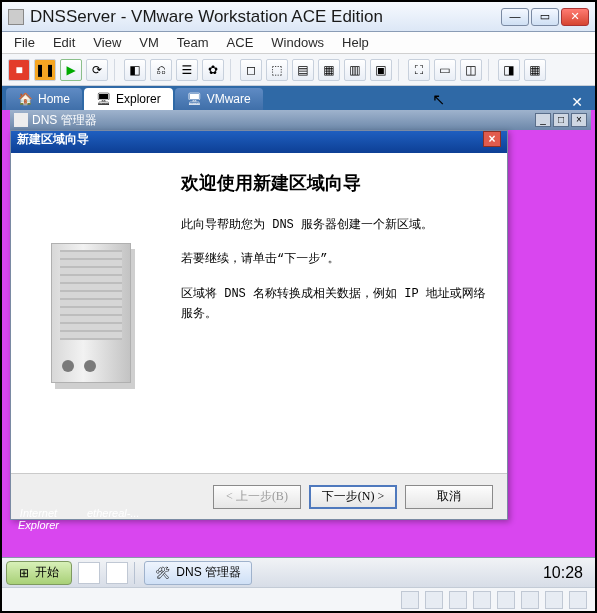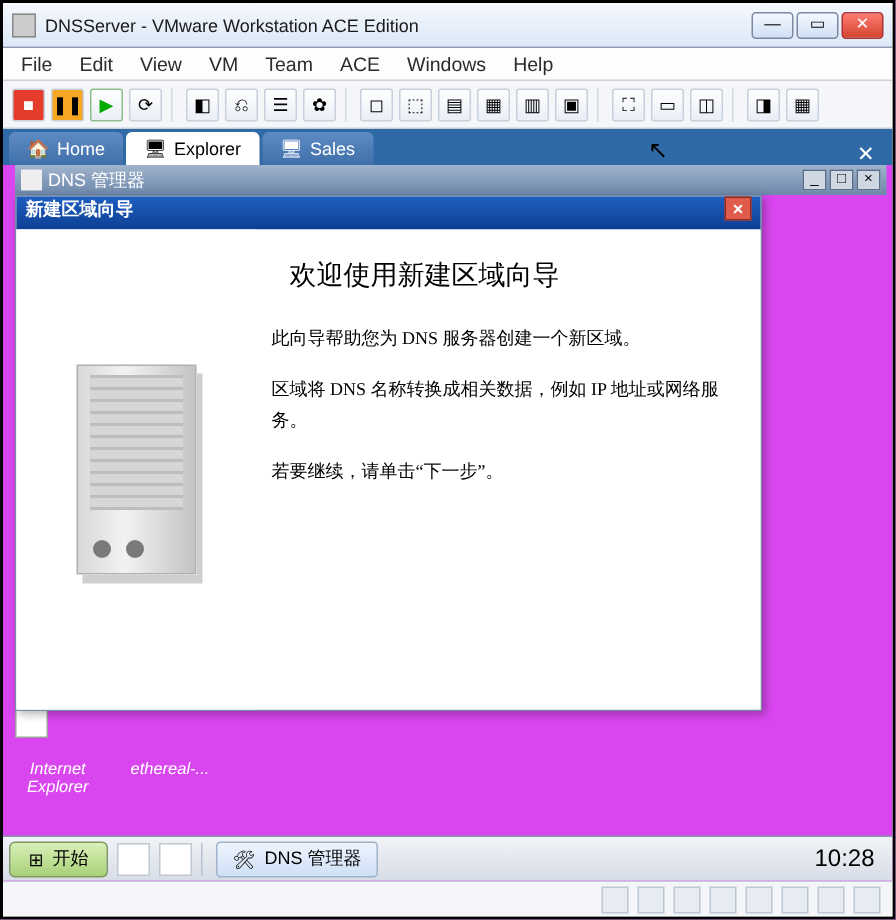--- a/index.html
+++ b/index.html
@@ -1,20 +1,20 @@
 <!DOCTYPE html>
 <html><head>
 <meta charset="utf-8">
 <style>
   * { box-sizing: border-box; margin: 0; padding: 0; font-family: "Segoe UI", Tahoma, sans-serif; }
   body { width: 597px; height: 613px; background: #fff; border: 2px solid #000; overflow: hidden; position: relative; }
 
   
   .vmware-titlebar { height: 30px; background: linear-gradient(#f6f9fe,#dce7f6); display:flex; align-items:center; padding:0 6px; border-bottom:1px solid #8a9cb5; }
-  .vmware-titlebar .title { flex:1; font-size:12px; color:#1a1a1a; display:flex; align-items:center; gap:6px; }
+  .vmware-titlebar .title { flex:1; font-size:17px; color:#1a1a1a; display:flex; align-items:center; gap:6px; }
   .vmware-titlebar .title .ico { width:16px; height:16px; background:#ccc; border:1px solid #888; }
   .winbtns { display:flex; gap:2px; }
   .winbtn { width:28px; height:18px; border:1px solid #7a8aa3; border-radius:3px; font-size:11px; line-height:14px; text-align:center; background:linear-gradient(#f4f8ff,#cfe0f4); }
   .winbtn.close { background:linear-gradient(#ff7b72,#d64531); color:#fff; border-color:#a33; }
 
   .vmware-menu { height:22px; display:flex; align-items:center; gap:18px; padding:0 12px; font-size:13px; color:#2b2b2b; background:#fdfdfd; border-bottom:1px solid #d0d0d0; }
   .vmware-toolbar { height:32px; display:flex; align-items:center; gap:4px; padding:0 6px; background:#f4f6f9; border-bottom:1px solid #c8cfd9; }
   .tbtn { width:22px; height:22px; border:1px solid #c7d0dc; border-radius:2px; background:linear-gradient(#fff,#e9eef6); display:flex; align-items:center; justify-content:center; font-size:12px; }
   .tbtn.red { background:#e33c2a; color:#fff; }
   .tbtn.orange { background:#f5a623; }
@@ -45,22 +45,22 @@
   .wizard-titlebar .ttl { flex:1; }
   .wizard-titlebar .x { width:18px; height:16px; background:#e15b4d; text-align:center; line-height:14px; font-size:12px; border:1px solid #8a2f25; }
 
   .wizard-body { background:#fff; display:flex; min-height:320px; }
   .wizard-side { width:160px; display:flex; align-items:center; justify-content:center; background:#fff; }
   .server-graphic { width:80px; height:140px; background:linear-gradient(90deg,#d8d8d8,#f2f2f2 40%,#c3c3c3); border:1px solid #b0b0b0; position:relative; box-shadow:4px 6px 0 #cfcfcf; }
   .server-graphic::before { content:""; position:absolute; left:8px; right:8px; top:6px; height:90px; background:repeating-linear-gradient(#bdbdbd,#bdbdbd 2px,#d6d6d6 2px,#d6d6d6 8px); }
   .server-graphic::after { content:""; position:absolute; left:10px; bottom:10px; width:12px; height:12px; border-radius:50%; background:#7a7a7a; box-shadow: 22px 0 0 #7a7a7a; }
 
   .wizard-main { flex:1; padding:18px 20px 10px 10px; font-size:12px; color:#000; }
-  .wizard-main h1 { font-size:18px; font-weight:normal; margin-bottom:20px; font-family: SimSun, serif; margin-left: 12px; }
-  .wizard-main p { line-height:1.7; margin-bottom:14px; font-family: Liberation Serif, serif; }
+  .wizard-main h1 { font-size:18px; font-weight:bold; margin-bottom:20px; font-family: SimSun, serif; }
+  .wizard-main p { line-height:1.7; margin-bottom:14px; font-family: Liberation Mono, monospace; }
 
   
   .mmc-left { position:absolute; left:8px; top:42px; width:22px; height:340px; background:#fff; border:1px solid #a0a0a0; border-top:none; }
   .mmc-left .node { width:14px; height:14px; margin:6px auto; background:#f5f5f5; border:1px solid #bbb; font-size:10px; line-height:12px; text-align:center; color:#333; }
 
   .wizard-buttons { height:46px; border-top:1px solid #cacaca; background:#eee; display:flex; align-items:center; justify-content:flex-end; gap:8px; padding:0 14px; }
   .wbtn { min-width:88px; height:24px; font-size:12px; border:1px solid #8a8a8a; background:linear-gradient(#fdfdfd,#e6e6e6); padding:0 6px; font-family: SimSun, serif; }
   .wbtn[disabled] { color:#9a9a9a; }
   .wbtn.default { border:2px solid #4f79bd; }
 
@@ -139,21 +139,21 @@
   <div class="vtab home">
     <span class="ico">🏠</span>
     <span>Home</span>
   </div>
   <div class="vtab active">
     <span class="ico">🖥</span>
     <span>Explorer</span>
   </div>
   <div class="vtab sales">
     <span class="ico">🖥</span>
-    <span>Sales</span>
+    <span>VMware</span>
   </div>
   <div class="x">✕</div>
   <div class="cursor">↖</div>
 </div>
 
 <div class="guest">
 
   <div class="mmc-titlebar">
     <span class="ico"></span>
     <span class="ttl">DNS 管理器</span>
@@ -175,23 +175,28 @@
       <span class="ttl">新建区域向导</span>
       <div class="x">×</div>
     </div>
     <div class="wizard-body">
       <div class="wizard-side">
         <div class="server-graphic"></div>
       </div>
       <div class="wizard-main">
         <h1>欢迎使用新建区域向导</h1>
         <p>此向导帮助您为 DNS 服务器创建一个新区域。</p>
+        <p>若要继续，请单击“下一步”。</p>
         <p>区域将 DNS 名称转换成相关数据，例如 IP 地址或网络服务。</p>
-        <p>若要继续，请单击“下一步”。</p>
       </div>
+    </div>
+    <div class="wizard-buttons">
+      <button class="wbtn" disabled="">&lt; 上一步(B)</button>
+      <button class="wbtn default">下一步(N) &gt;</button>
+      <button class="wbtn">取消</button>
     </div>
   </div>
 
   <div class="desk-icons">
     <div class="di">Internet
 Explorer</div>
     <div class="di">ethereal-...</div>
   </div>
 
   <div class="guest-taskbar">

